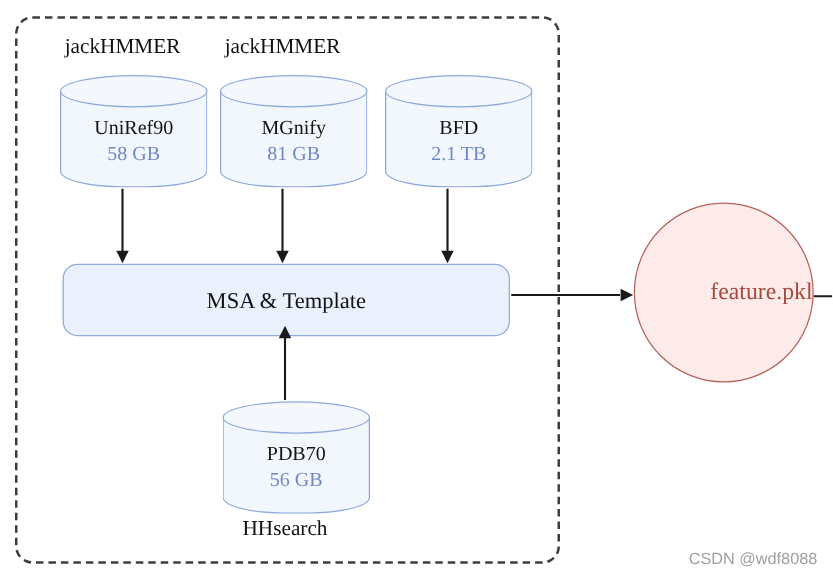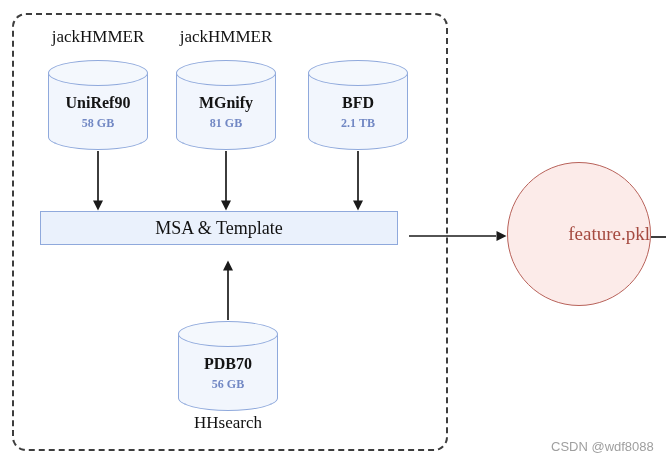--- a/index.html
+++ b/index.html
@@ -20,21 +20,21 @@
     border-radius: 14px;
   }
   .tool-label {
     position: absolute;
     width: 140px;
     text-align: center;
     font-size: 17px;
     color: #111111;
     white-space: nowrap;
   }
-  .cyl { position: absolute; width: 100px; height: 90px; font-weight: bold; }
+  .cyl { position: absolute; width: 118px; height: 90px; }
   .cyl-body {
     position: absolute;
     left: 0; right: 0; top: 13px; bottom: 0;
     background: #f2f6fd;
     border: 1.5px solid #8fa9dc;
     border-top: none;
     border-radius: 0 0 50px 50px / 0 0 13px 13px;
   }
   .cyl-top {
     position: absolute;
@@ -44,28 +44,28 @@
     border: 1.5px solid #8fa9dc;
     border-radius: 50%;
   }
   .cyl-text {
     position: absolute;
     left: 0; right: 0; top: 32px;
     text-align: center;
     line-height: 21px;
   }
   .db-name { font-size: 16px; color: #141414; }
-  .db-size { font-size: 12px; color: #7288c4; }
+  .db-size { font-size: 16px; color: #7288c4; }
   .process-box {
     position: absolute;
-    left: 40px; top: 211px;
-    width: 358px; height: 34px;
+    left: 50px; top: 211px;
+    width: 358px; height: 58px;
     background: #eaf1fc;
     border: 1.5px solid #8fa9dc;
-    border-radius: 0;
+    border-radius: 12px;
     display: flex;
     align-items: center;
     justify-content: center;
     font-size: 18px;
     color: #111111;
   }
   .output-circle {
     position: absolute;
     left: 507px; top: 162px;
     width: 144px; height: 144px;

